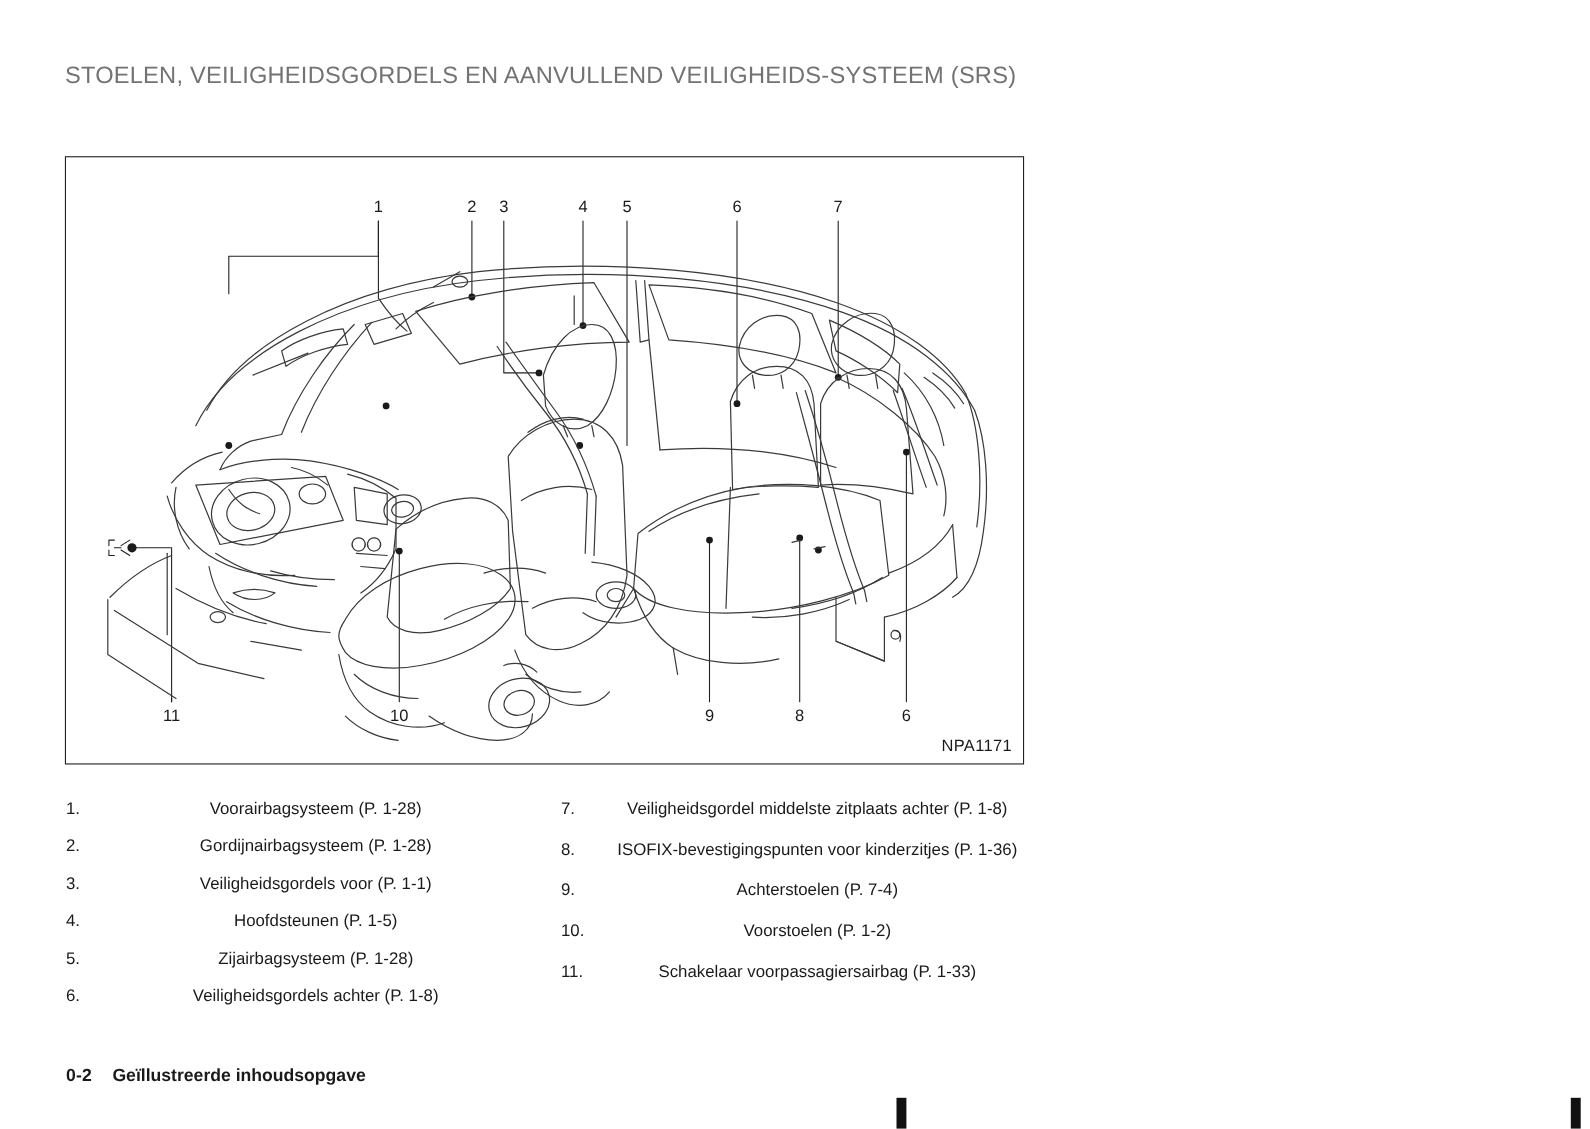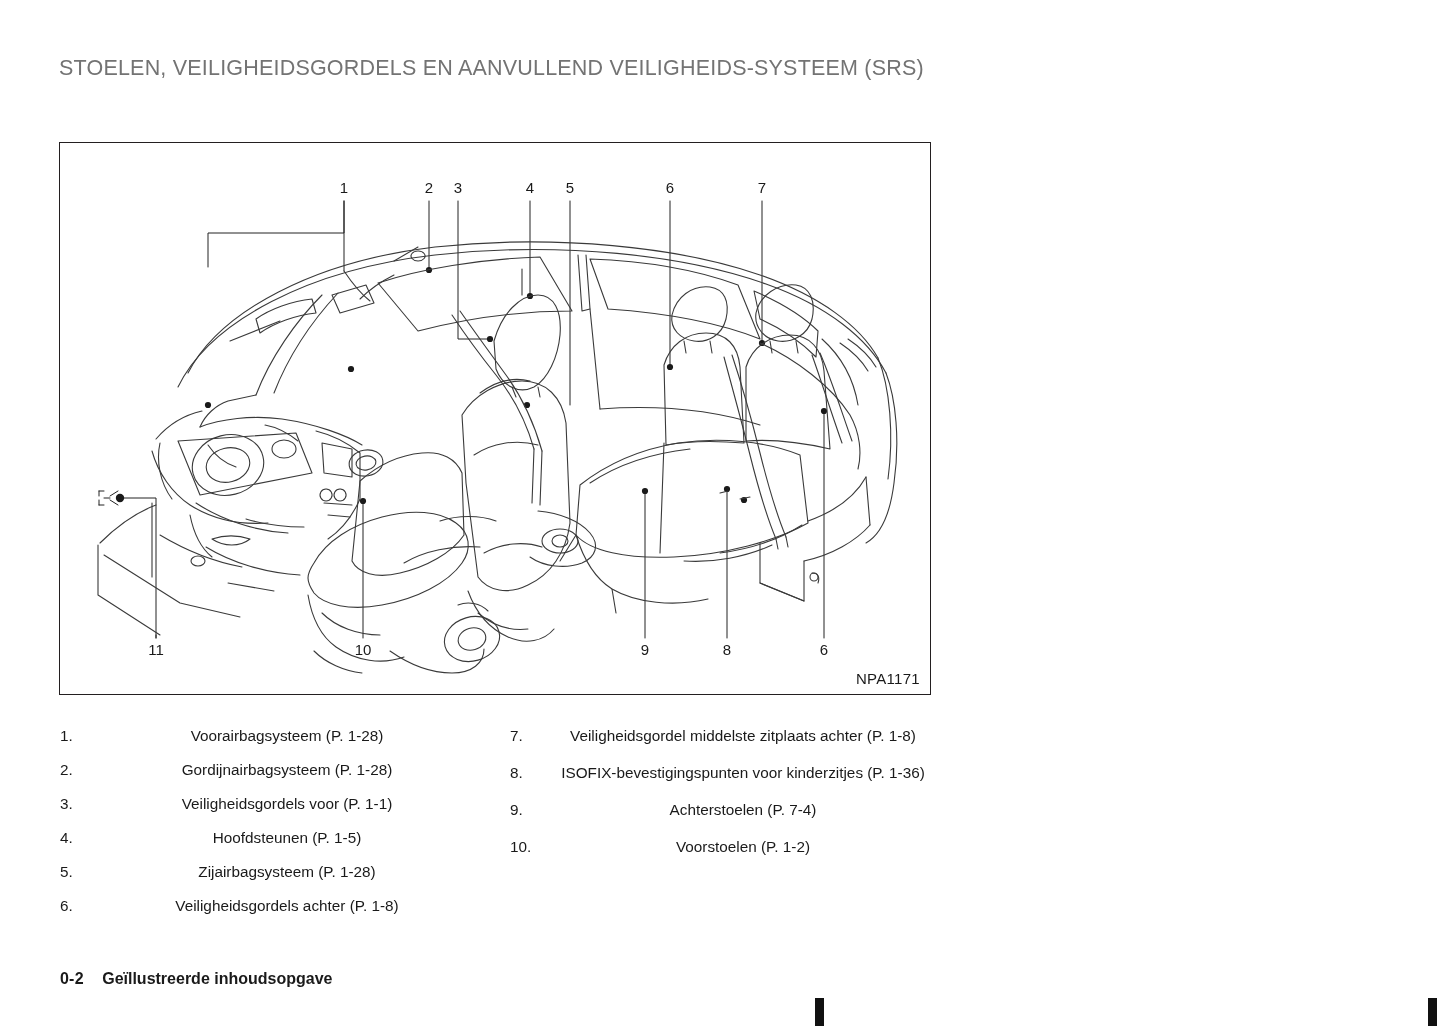--- a/index.html
+++ b/index.html
@@ -353,20 +353,24 @@
       <span class="legend-text">ISOFIX-bevestigingspunten voor kinderzitjes (P. 1-36)</span>
     </div>
     <div class="legend-item">
       <span class="legend-num">9.</span>
       <span class="legend-text">Achterstoelen (P. 7-4)</span>
     </div>
     <div class="legend-item">
       <span class="legend-num">10.</span>
       <span class="legend-text">Voorstoelen (P. 1-2)</span>
     </div>
+    <div class="legend-item">
+      <span class="legend-num">11.</span>
+      <span class="legend-text">Schakelaar voorpassagiersairbag (P. 1-33)</span>
+    </div>
   </div>
 
   <div class="footer">
     <span class="footer-page">0-2</span>
     <span class="footer-label">Geïllustreerde inhoudsopgave</span>
   </div>
 
   <div class="mark mark-left"></div>
   <div class="mark mark-right"></div>
 

